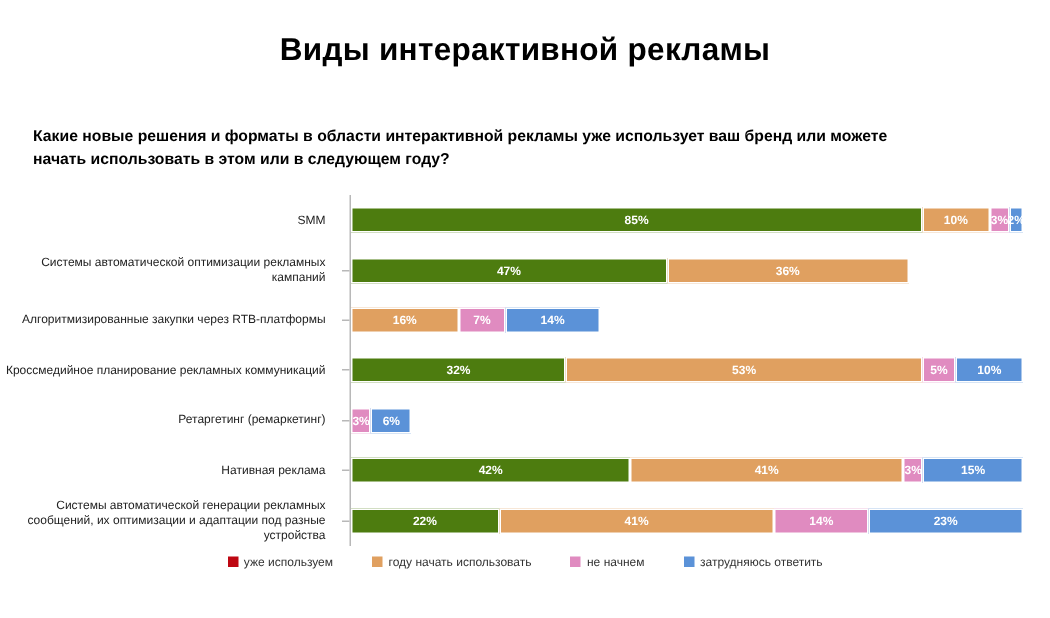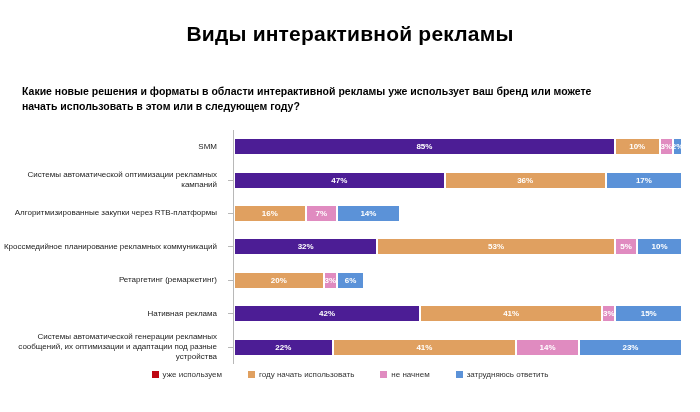--- a/index.html
+++ b/index.html
@@ -112,21 +112,21 @@
     border: 1px solid #ffffff;
     display: flex;
     align-items: center;
     justify-content: center;
     font-size: 8px;
     font-weight: bold;
     color: #ffffff;
     overflow: visible;
     white-space: nowrap;
   }
-  .seg.s0 { background: #4c1d95; }
+  .seg.s0 { background: #4d7c0f; }
   .seg.s1 { background: #e0a060; }
   .seg.s2 { background: #e08bc0; }
   .seg.s3 { background: #5b92d8; }
 
   
   #legend {
     position: absolute;
     left: 0;
     top: 370px;
     width: 700px;
@@ -179,23 +179,20 @@
       <div class="bar-row">
         <div class="cat-label">Системы автоматической оптимизации рекламных кампаний</div>
         <div class="tick"></div>
         <div class="bar-track">
           <div class="seg s0" style="width: 47%;">
             <span>47%</span>
           </div>
           <div class="seg s1" style="width: 36%;">
             <span>36%</span>
           </div>
-          <div class="seg s3" style="width: 17%;">
-            <span>17%</span>
-          </div>
         </div>
       </div>
       <div class="bar-row">
         <div class="cat-label">Алгоритмизированные закупки через RTB-платформы</div>
         <div class="tick"></div>
         <div class="bar-track">
           <div class="seg s1" style="width: 16%;">
             <span>16%</span>
           </div>
           <div class="seg s2" style="width: 7%;">
@@ -221,23 +218,20 @@
           </div>
           <div class="seg s3" style="width: 10%;">
             <span>10%</span>
           </div>
         </div>
       </div>
       <div class="bar-row">
         <div class="cat-label">Ретаргетинг (ремаркетинг)</div>
         <div class="tick"></div>
         <div class="bar-track">
-          <div class="seg s1" style="width: 20%;">
-            <span>20%</span>
-          </div>
           <div class="seg s2" style="width: 3%;">
             <span>3%</span>
           </div>
           <div class="seg s3" style="width: 6%;">
             <span>6%</span>
           </div>
         </div>
       </div>
       <div class="bar-row">
         <div class="cat-label">Нативная реклама</div>

